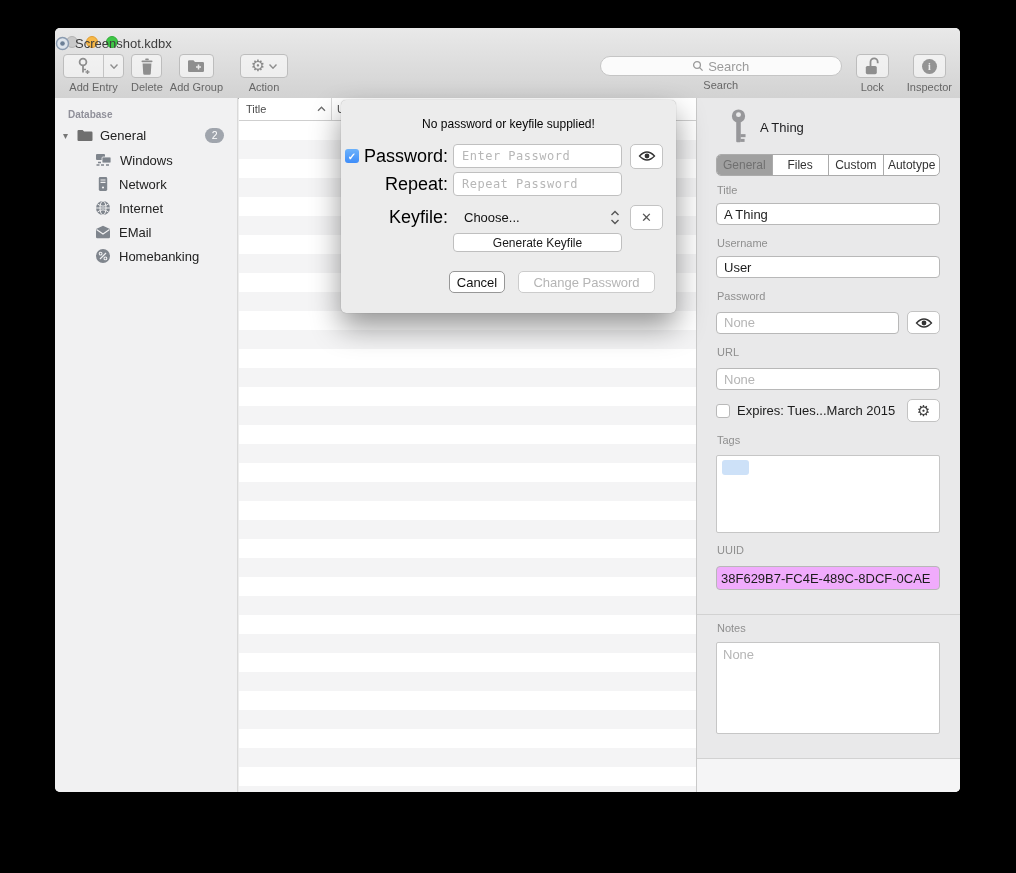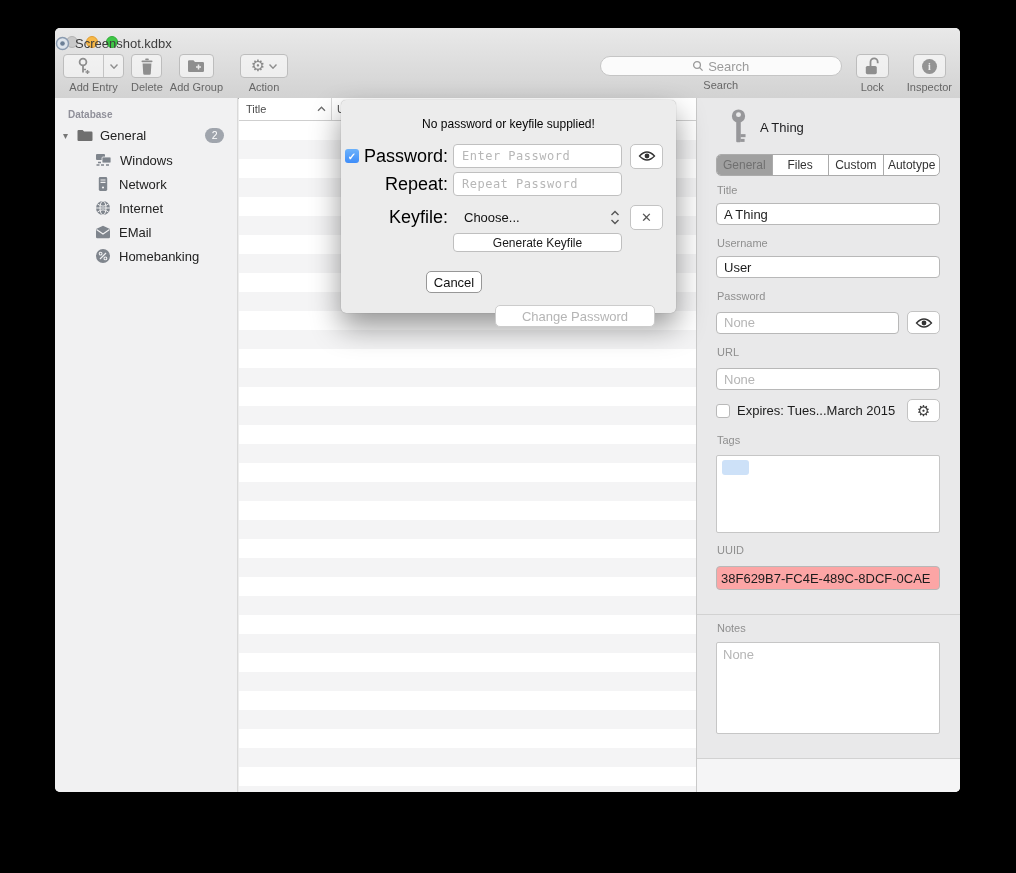--- a/index.html
+++ b/index.html
@@ -83,21 +83,21 @@
   .checkbox{width:14px;height:14px;box-sizing:border-box;border-radius:3px;flex:none;}
   .cb-off{background:#fff;border:1px solid #b9b9b9;}
   .cb-on{background:linear-gradient(#6cb2fb,#3e8df9);color:#fff;font-size:10px;font-weight:bold;
          display:flex;align-items:center;justify-content:center;}
   .expires-label{font-size:13px;color:#1c1c1c;margin-left:7px;}
   .expires-row .sqbtn{margin-left:auto;}
   .gear-dark{font-size:15px;color:#3c3c3c;line-height:1;}
   .tagsbox{margin-top:9px;height:78px;box-sizing:border-box;background:#fff;border:1px solid #c6c6c6;
            border-radius:2px;padding:4px 5px;}
   .tagchip{width:27px;height:15px;background:#cde1f8;border-radius:3px;}
-  .uuidfield{margin-top:10px;height:24px;box-sizing:border-box;background:#fca5a5;border:1px solid #b8b8b8;
+  .uuidfield{margin-top:10px;height:24px;box-sizing:border-box;background:#f0abfc;border:1px solid #b8b8b8;
              border-radius:4px;font-size:13px;color:#1c1c1c;display:flex;align-items:center;padding:0 4px;
              white-space:nowrap;overflow:hidden;}
   .insp-divider{margin:24px -20px 0 -19px;border-top:1px solid #d2d2d2;}
   .fl-notes{margin-top:8px;}
   .notesbox{margin-top:8px;width:100%;height:92px;box-sizing:border-box;background:#fff;
             border:1px solid #c6c6c6;border-radius:2px;font-size:13px;color:#1c1c1c;padding:4px 6px;
             resize:none;font-family:"Liberation Sans", sans-serif;}
   .notesbox::placeholder{color:#b5b5b5;}
   .insp-footer{position:absolute;left:0;right:0;bottom:0;height:33px;background:#f5f5f6;border-top:1px solid #d2d2d2;}
   
@@ -119,21 +119,21 @@
          padding-left:11px;box-sizing:border-box;}
   .popup .stepper{margin-left:auto;margin-right:2px;display:flex;}
   .x-glyph{font-size:13px;color:#555;line-height:1;}
   .gen-keyfile{margin:3px 0 0 112px;width:169px;height:19px;box-sizing:border-box;background:#fff;
                border:1px solid #bfbfbf;border-radius:4px;display:flex;align-items:center;justify-content:center;
                font-size:12px;color:#1a1a1a;}
   .dlg-buttons{margin-top:19px;display:flex;justify-content:flex-end;gap:13px;padding-right:21px;}
   .dbtn{height:22px;box-sizing:border-box;border-radius:5px;display:flex;align-items:center;
         justify-content:center;font-size:13px;background:#fff;}
   .btn-cancel{width:56px;border:1px solid #979797;color:#111;}
-  .btn-change{width:160px;border:1px solid #ccc;color:#b5b5b5;margin-top:34px;}
+  .btn-change{width:137px;border:1px solid #ccc;color:#b5b5b5;}
 </style>
 </head>
 <body>
 
 <div class="window">
 
   <div class="chrome">
     <div class="traffic">
       <div class="light l-close"></div>
       <div class="light l-min"></div>

